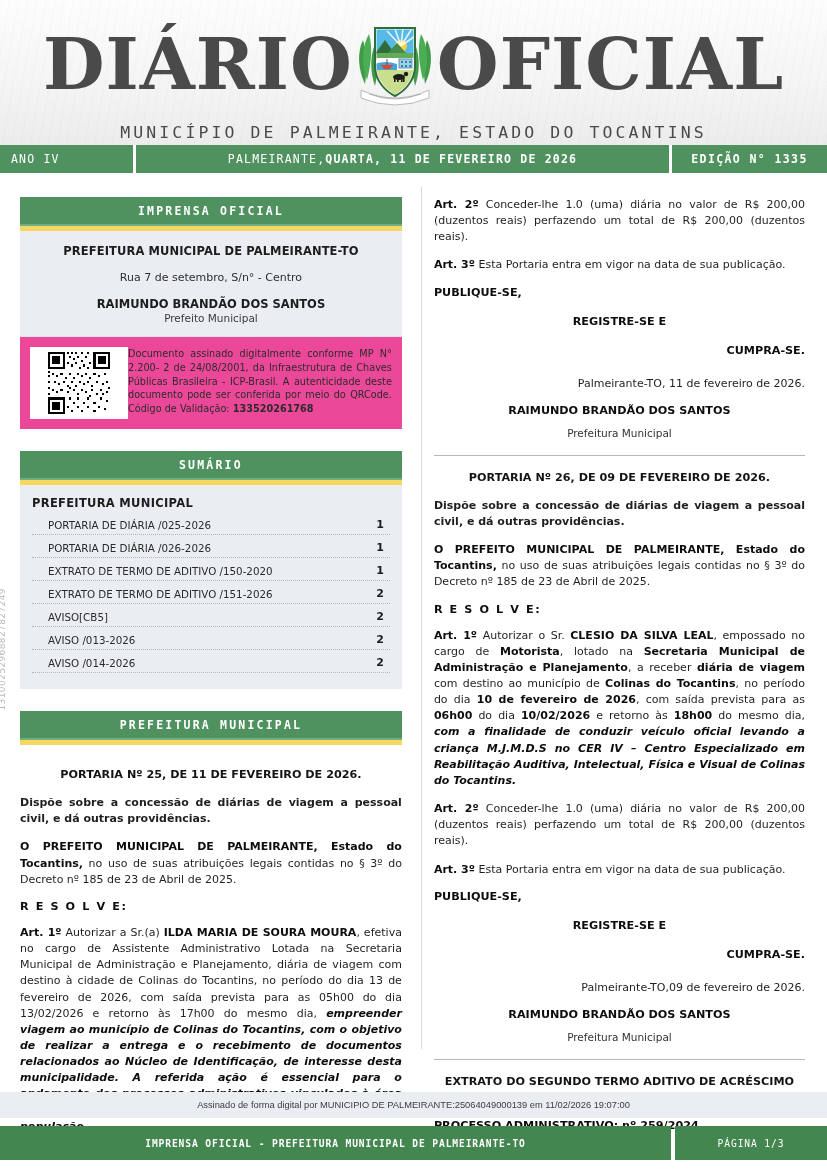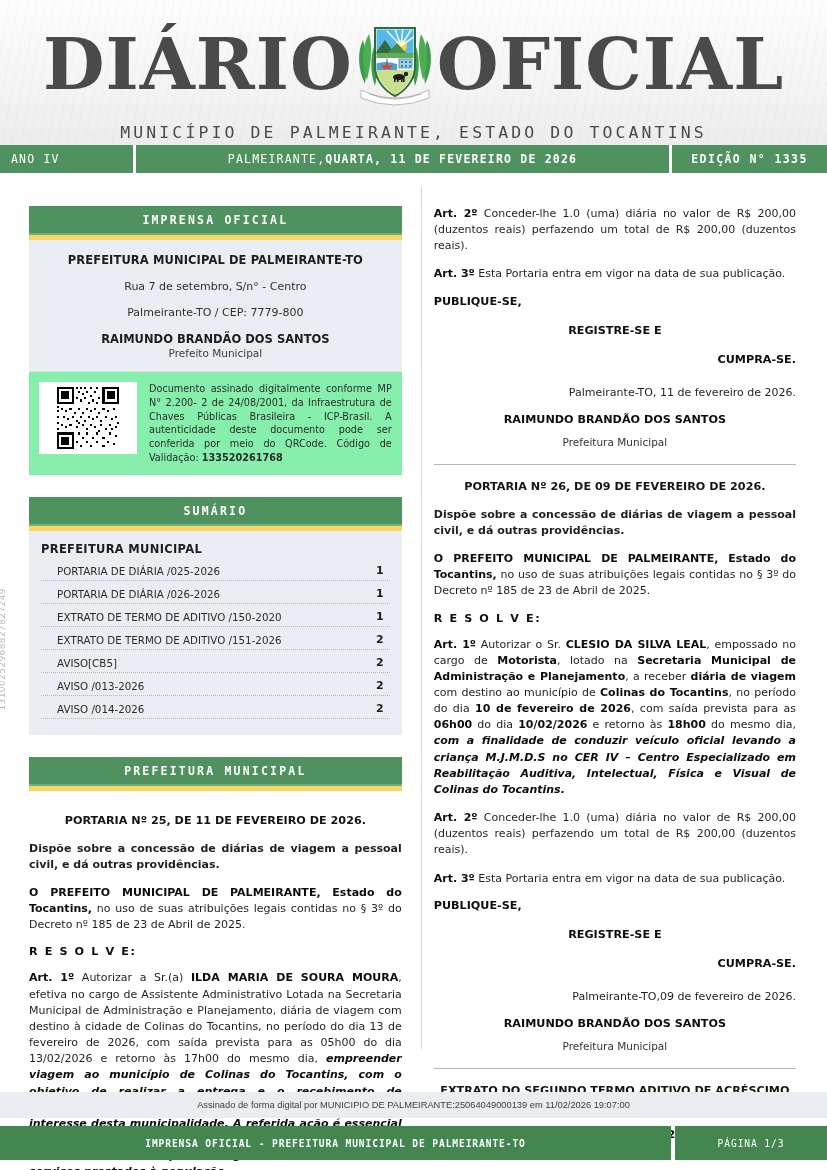--- a/index.html
+++ b/index.html
@@ -81,21 +81,21 @@
   .topbar .seg-ano { width: 133px; padding-left: 11px; }
   .topbar .seg-date { flex: 1; justify-content: center; }
   .topbar .seg-ed { width: 155px; justify-content: center; letter-spacing: 1.4px; }
   .topbar .seg-date b, .topbar .seg-ed b { font-weight: 700; }
   .topbar .seg-ed { font-weight: 700; }
 
   
   .body {
     position: relative;
     display: flex;
-    padding: 17px;
+    padding: 8px;
     height: 893px;
   }
   .col {
     position: relative;
   }
   .col-left { width: 420px; padding: 16px 18px 0 12px; }
   .col-right { width: 407px; padding: 16px 14px 0 14px; }
   .col-divider {
     position: absolute;
     left: 421px; top: 14px;
@@ -158,22 +158,22 @@
     margin-bottom: 1px;
   }
   .org-role {
     font-size: 10.5px;
     color: #3a3a3a;
   }
 
   
   .sigblock {
     display: flex;
-    gap: 12px;
-    background: #86efac;
+    gap: 0;
+    background: #ec4899;
     padding: 10px 10px 10px 10px;
     border-top: 1px solid #dfe3ea;
     align-items: flex-start;
   }
   .qr {
     width: 98px; height: 72px;
     background: #ffffff;
     padding: 4px;
     flex: 0 0 auto;
     display:flex; align-items:center; justify-content:center;
@@ -441,21 +441,20 @@
     <div class="vcode">13100252968827827249</div>
 
     <div class="col col-left">
 
       <div class="panel">
         <div class="panel-head">IMPRENSA OFICIAL</div>
         <div class="panel-accent"></div>
         <div class="panel-body">
           <div class="org-name">PREFEITURA MUNICIPAL DE PALMEIRANTE-TO</div>
           <div class="org-line">Rua 7 de setembro, S/n° - Centro</div>
-          <div class="org-line">Palmeirante-TO / CEP: 7779-800</div>
           <div class="org-mayor">RAIMUNDO BRANDÃO DOS SANTOS</div>
           <div class="org-role">Prefeito Municipal</div>
         </div>
         <div class="sigblock">
           <div class="qr">
             <svg viewBox="0 0 64 64" width="66" height="66" shape-rendering="crispEdges">
               <rect width="64" height="64" fill="#ffffff"></rect>
               <g fill="#000000">
 
                 <rect x="2" y="2" width="16" height="16"></rect>

